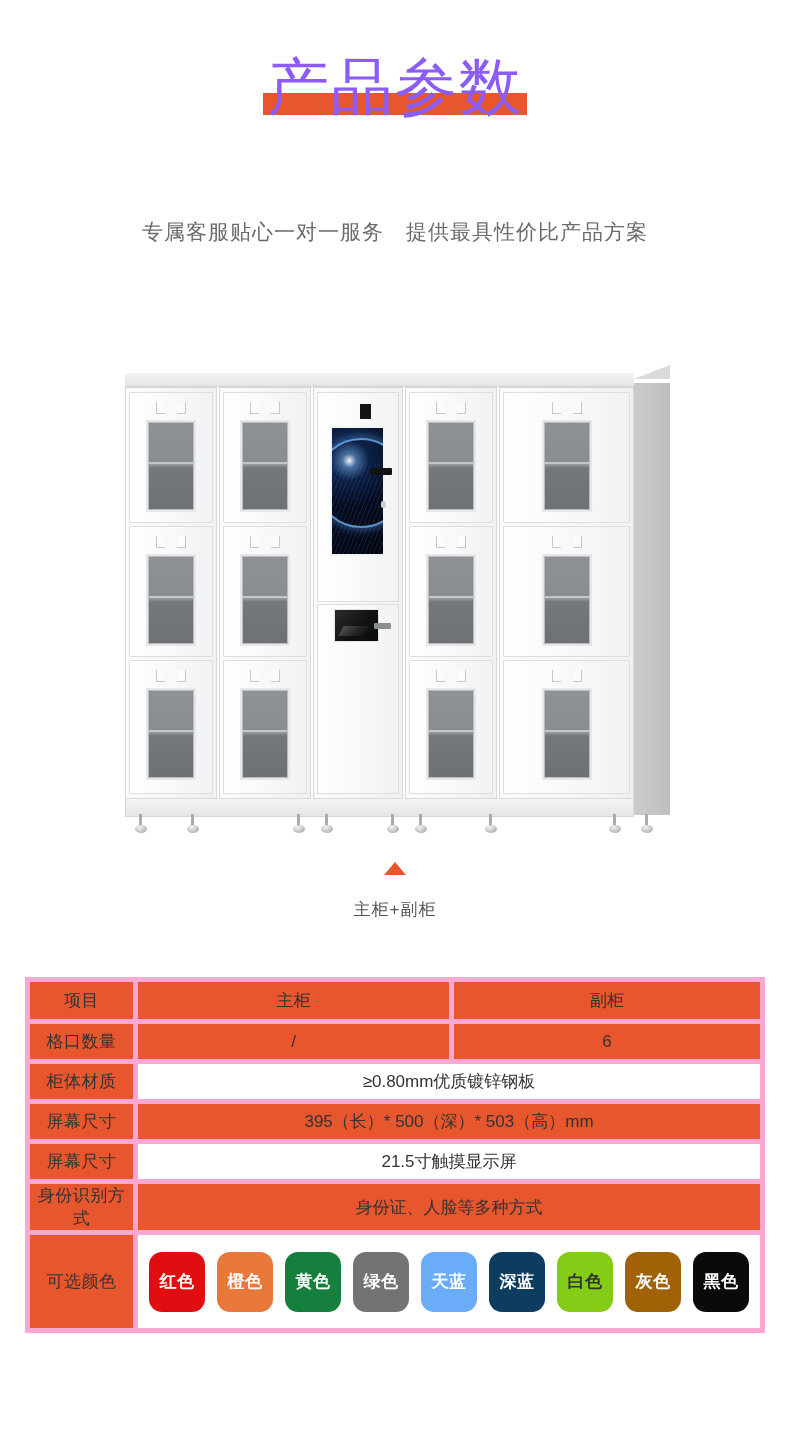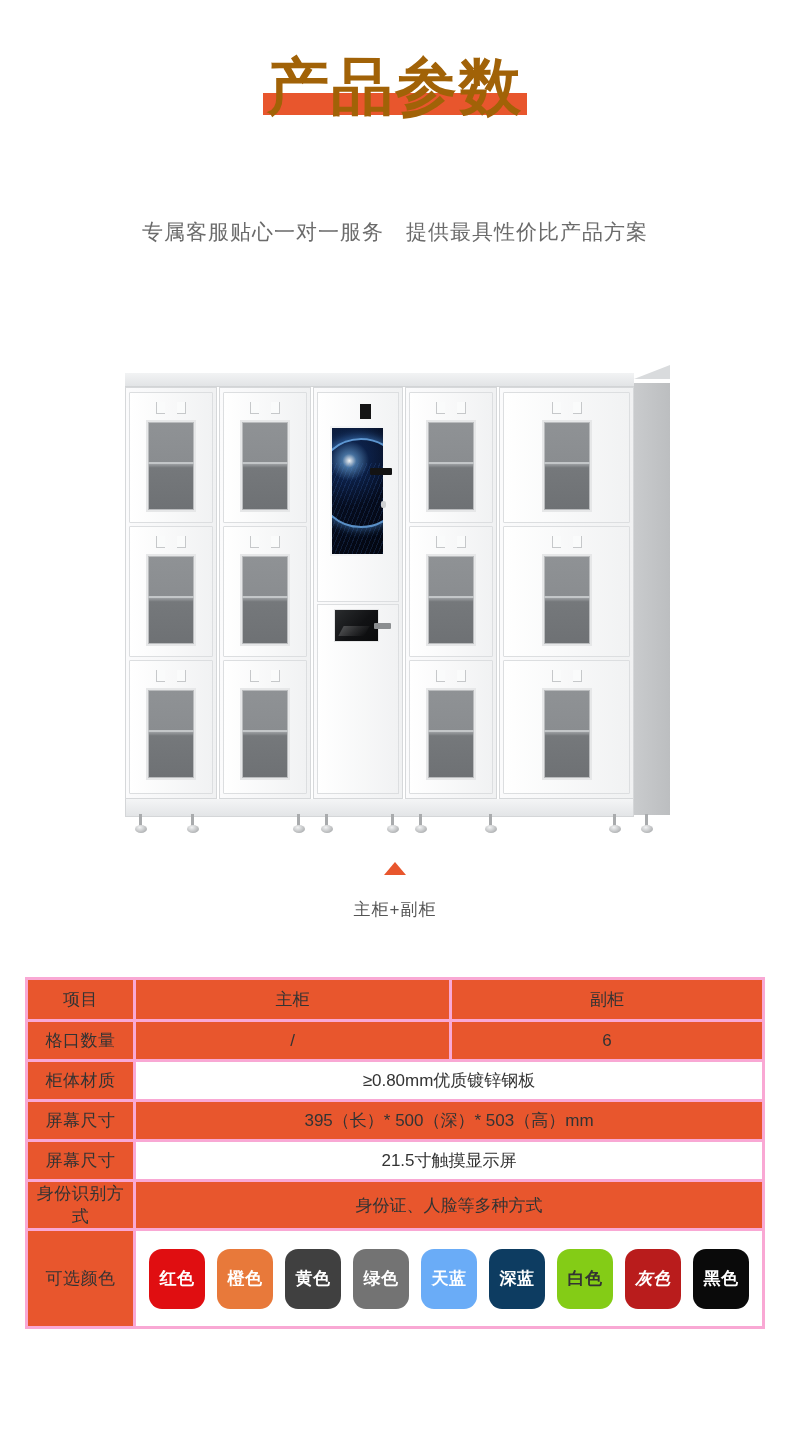--- a/index.html
+++ b/index.html
@@ -17,21 +17,21 @@
     position: absolute; left: 0; top: 52px; width: 790px;
     text-align: center;
   }
   .title-wrap { position: relative; display: inline-block; }
   .title-bar {
     position: absolute; left: 8px; right: 8px; bottom: 6px; height: 22px;
     background: #e8562d; z-index: 0;
   }
   .title-text {
     position: relative; z-index: 1;
-    font-size: 62px; font-weight: 700; color: #a16207;
+    font-size: 62px; font-weight: 400; color: #8b5cf6;
     letter-spacing: 2px; line-height: 1.12;
     font-family: "DejaVu Sans", "Liberation Sans", sans-serif;
     padding: 0 12px;
   }
 
   
   .subtitle {
     position: absolute; left: 0; top: 216px; width: 790px; text-align: center;
   }
   .subtitle div {
@@ -168,21 +168,21 @@
     position:absolute; left:0; top:898px; width:790px; text-align:center;
     font-size:17px; color:#555; letter-spacing:1px;
   }
 
   
   .spec-table {
     position: absolute; left: 25px; top: 977px; width: 740px;
     border-collapse: collapse; table-layout: fixed;
   }
   .spec-table td {
-    border: 3px solid #f9a8d4;
+    border: 5px solid #f9a8d4;
     text-align: center; vertical-align: middle;
     font-size: 17px; color: #333;
     padding: 0 6px;
   }
   .col-label { width: 108px; }
   .col-main  { width: 316px; }
   .lbl {
     background: #e8562d; color: #ffffff; font-size: 17px; letter-spacing: .5px;
   }
   .val-orange { background: #e8562d; color: #ffffff; }
@@ -380,26 +380,26 @@
       <tr class="r-n">
         <td class="lbl">身份识别方式</td>
         <td class="val-orange" colspan="2">身份证、人脸等多种方式</td>
       </tr>
       <tr class="r-color">
         <td class="lbl">可选颜色</td>
         <td class="val-white" colspan="2">
           <div class="swatches" id="swatches">
               <div class="sw" style="background: rgb(224, 14, 17); color: rgb(255, 255, 255);">红色</div>
               <div class="sw" style="background: rgb(232, 121, 58); color: rgb(255, 255, 255);">橙色</div>
-              <div class="sw" style="background: #404040; color: rgb(255, 255, 255);">黄色</div>
+              <div class="sw" style="background: #15803d; color: rgb(255, 255, 255);">黄色</div>
               <div class="sw" style="background: #737373; color: rgb(255, 255, 255);">绿色</div>
               <div class="sw" style="background: rgb(106, 172, 247); color: rgb(255, 255, 255);">天蓝</div>
               <div class="sw" style="background: rgb(13, 60, 97); color: rgb(255, 255, 255);">深蓝</div>
               <div class="sw" style="background: #84cc16; color: rgb(51, 51, 51);">白色</div>
-              <div class="sw" style="background: #b91c1c; color: rgb(255, 255, 255); font-style: italic;">灰色</div>
+              <div class="sw" style="background: #a16207; color: rgb(255, 255, 255);">灰色</div>
               <div class="sw" style="background: rgb(10, 10, 10); color: rgb(255, 255, 255);">黑色</div>
             </div>
         </td>
       </tr>
     </tbody>
   </table>
 
 </div>
 
 </body></html>

